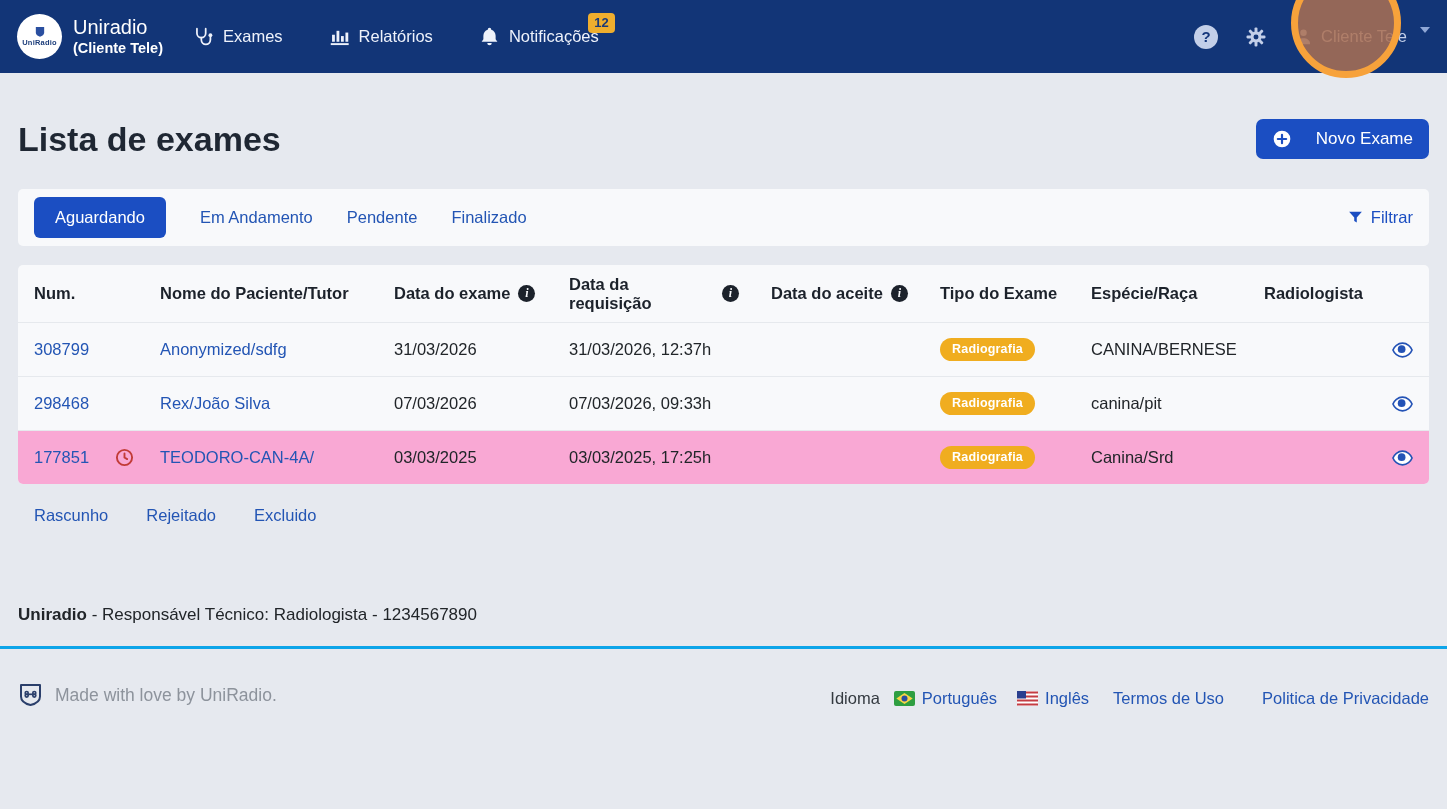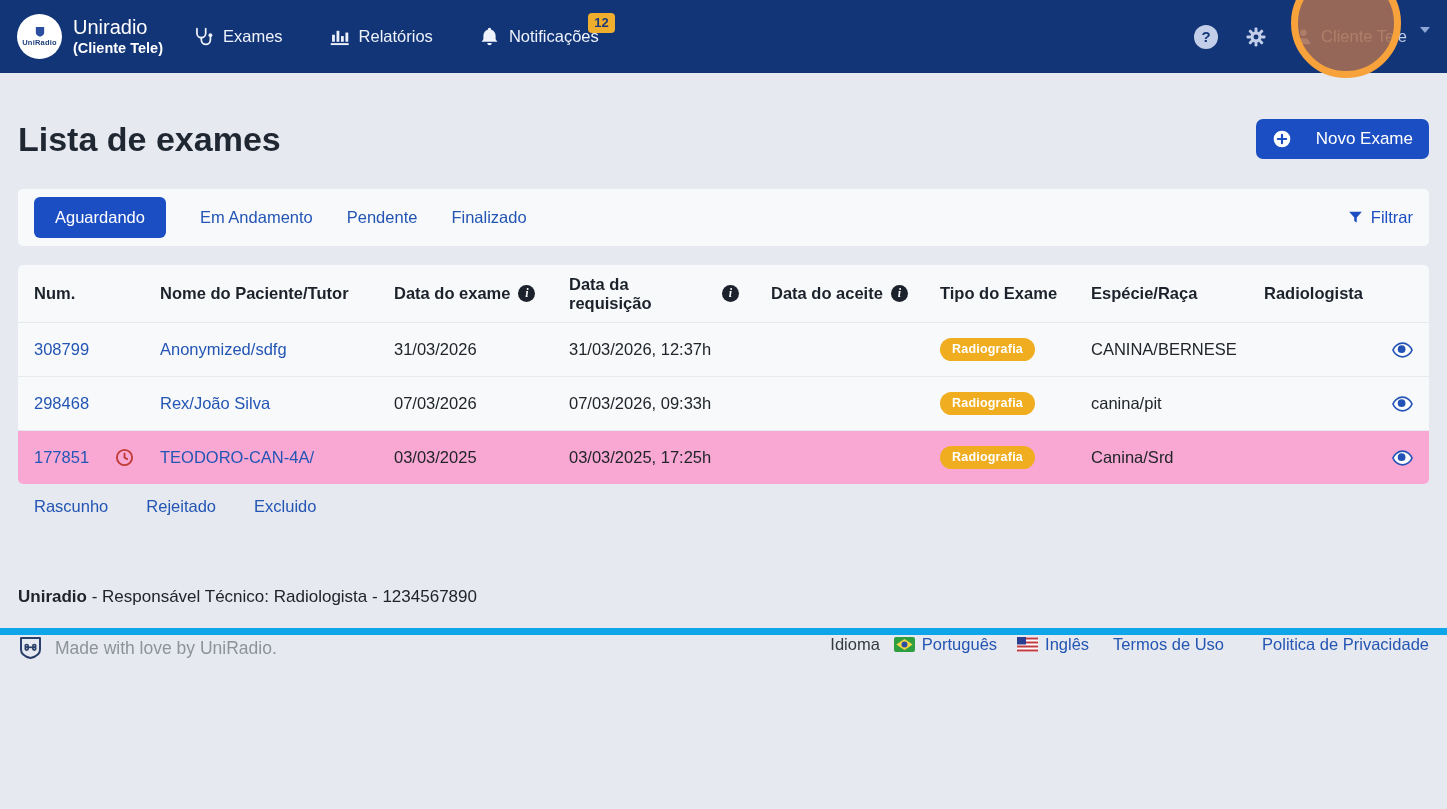--- a/index.html
+++ b/index.html
@@ -115,29 +115,29 @@
   .cell-link { color: #2355b4; }
   .overdue-icon { display: inline-flex; margin-left: 26px; }
   .type-badge {
     background: #f0ad1f; color: #fff; font-weight: bold;
     font-size: 12.5px; padding: 4px 12px 5px; border-radius: 12px;
     letter-spacing: 0.2px;
   }
   .cell-eye { justify-content: flex-end; }
   .eye-btn { display: inline-flex; cursor: pointer; }
 
-  .sub-tabs { display: flex; gap: 38px; padding: 13px 16px; }
+  .sub-tabs { display: flex; gap: 38px; padding: 22px 16px; }
   .sub-tab { color: #2355b4; font-size: 16.5px; cursor: pointer; }
 
   
   .resp-line { margin: 58px 18px 0; font-size: 17px; color: #212529; }
   .resp-brand { font-weight: bold; }
   .footer-bar {
-    margin-top: 21px; border-top: 7px solid #0ea5e9;
-    height: 62px; display: flex; align-items: flex-start;
+    margin-top: 21px; border-top: 3px solid #0ea5e9;
+    height: 62px; display: flex; align-items: flex-end;
     padding: 0 18px;
   }
   .made-with { display: flex; align-items: center; gap: 12px; color: #8d939c; font-size: 17.5px; }
   .footer-right { margin-left: auto; display: flex; align-items: center; font-size: 16.5px; }
   .lang-label { color: #343a40; margin-right: 14px; }
   .flag { display: inline-flex; margin-right: 7px; }
   .footer-link { color: #2355b4; }
   .footer-link.pt { margin-right: 20px; }
   .footer-link.en { margin-right: 24px; }
   .footer-link.terms { margin-right: 38px; }

